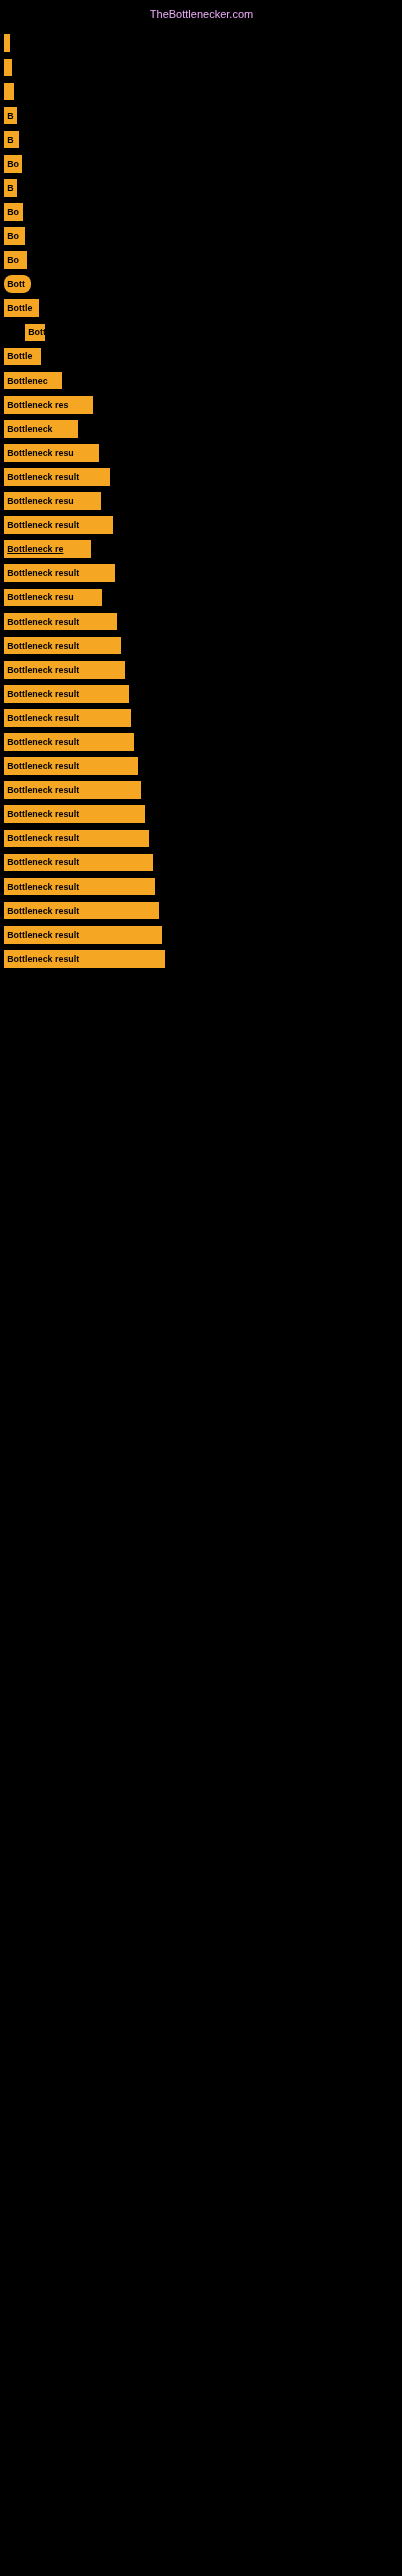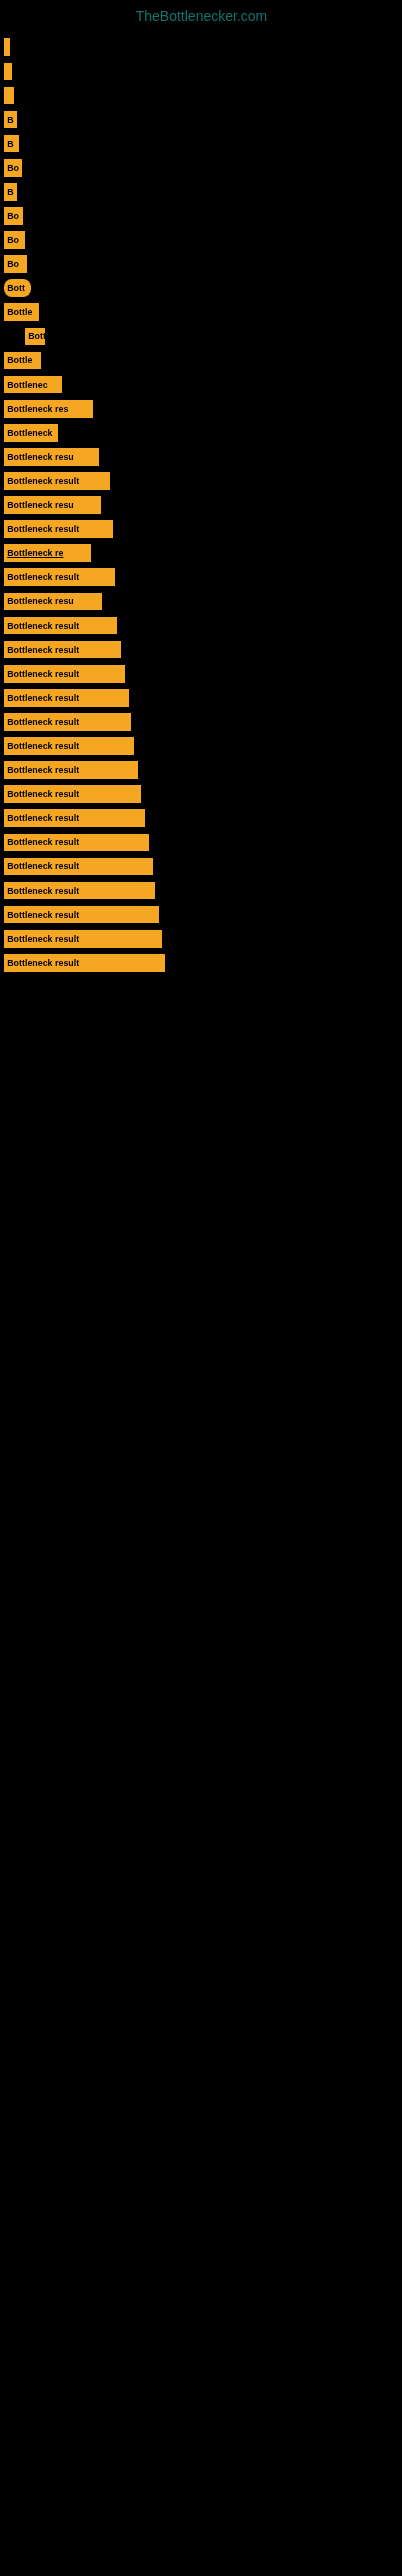--- a/index.html
+++ b/index.html
@@ -8,22 +8,22 @@
       box-sizing: border-box;
     }
     body {
       background-color: #000000;
       width: 403px;
       min-height: 2576px;
       font-family: Arial, sans-serif;
       position: relative;
     }
     .site-title {
-      color: #0f766e;
-      font-size: 14px;
+      color: #f0abfc;
+      font-size: 11px;
       text-align: center;
       padding: 8px 0 4px 0;
       font-weight: normal;
     }
     .bars-container {
       padding: 8px 8px 8px 4px;
       display: flex;
       flex-direction: column;
       gap: 0px;
     }
@@ -128,21 +128,21 @@
       <div class="bar" style="width: 58px;">
         <span class="bar-label">Bottlenec</span>
       </div>
     </div>
     <div class="bar-row">
       <div class="bar" style="width: 89px; align-items: center;">
         <span class="bar-label">Bottleneck res</span>
       </div>
     </div>
     <div class="bar-row">
-      <div class="bar" style="width: 54px;">
+      <div class="bar" style="width: 74px;">
         <span class="bar-label">Bottleneck</span>
       </div>
     </div>
     <div class="bar-row">
       <div class="bar" style="width: 95px;">
         <span class="bar-label">Bottleneck resu</span>
       </div>
     </div>
     <div class="bar-row">
       <div class="bar" style="width: 106px;">

